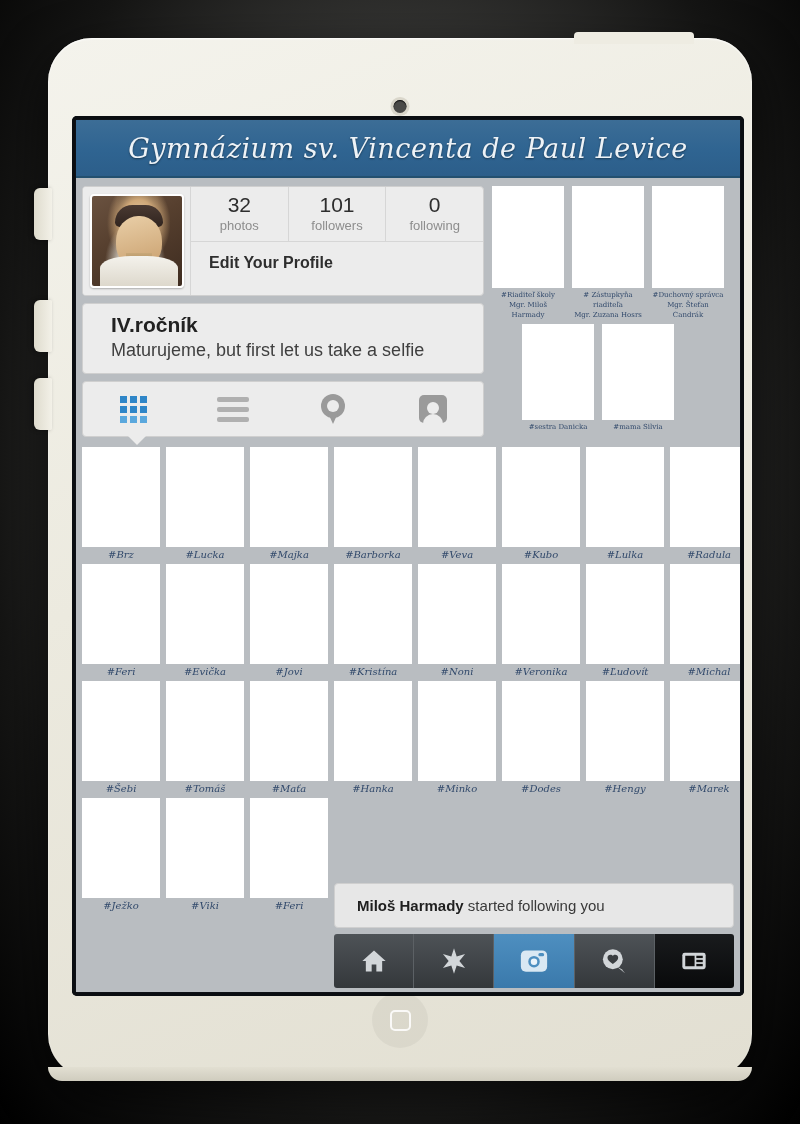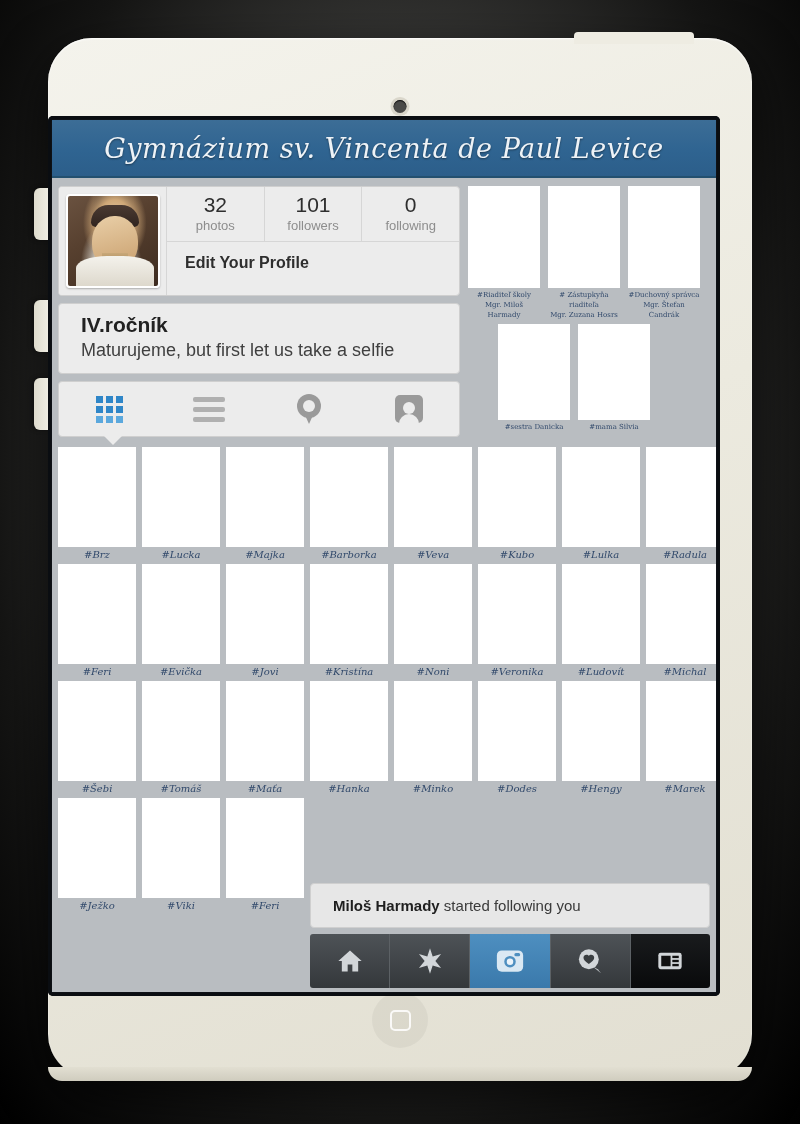--- a/index.html
+++ b/index.html
@@ -60,21 +60,21 @@
     display: flex; align-items: center; justify-content: center;
   }
   #home-btn .sq {
     width: 21px; height: 21px; border: 2.5px solid rgba(255,255,255,.85);
     border-radius: 5px;
   }
 
   
   #screen {
     position: absolute;
-    left: 0; top: 78px;
+    left: 24px; top: 78px;
     width: 672px; height: 880px;
     background: #0e1116;
     border-radius: 5px;
     padding: 4px;
     box-shadow: inset 0 0 0 3px #0a0d11;
     overflow: hidden;
   }
   #app {
     width: 100%; height: 100%;
     background: #b9bdc1;
@@ -152,21 +152,21 @@
     flex: 1; text-align: center; padding: 7px 2px 8px 2px;
     border-right: 1px solid #d6d6d6;
   }
   .stat:last-child { border-right: none; }
   .stat-num { font-size: 21px; font-weight: normal; color: #2e2e2e; line-height: 1.05; }
   .stat-lbl { font-size: 13px; color: #8d8d8d; margin-top: 2px; }
   #edit-profile {
     padding: 12px 12px 12px 18px;
     font-size: 16px; font-weight: bold; color: #2e2e2e;
   }
-  #bio-card { margin-top: 7px; padding: 9px 12px 12px 22px; }
+  #bio-card { margin-top: 7px; padding: 9px 12px 12px 28px; }
   #bio-name { font-size: 21px; font-weight: bold; color: #222; }
   #bio-text { font-size: 18px; color: #3f3f3f; margin-top: 3px; }
 
   #tabs-card {
     margin-top: 7px; height: 56px;
     display: flex; align-items: center;
     position: relative;
   }
   #tabs-card::after{
     content:""; position:absolute; left: 44px; bottom:-9px;

